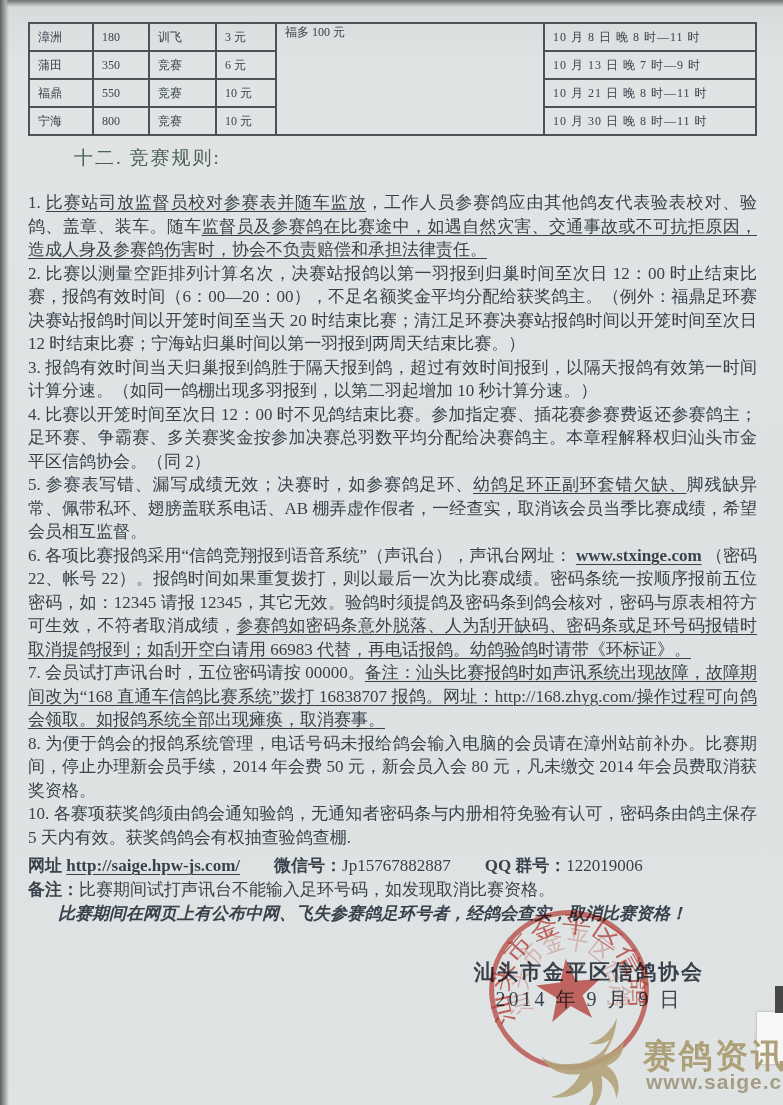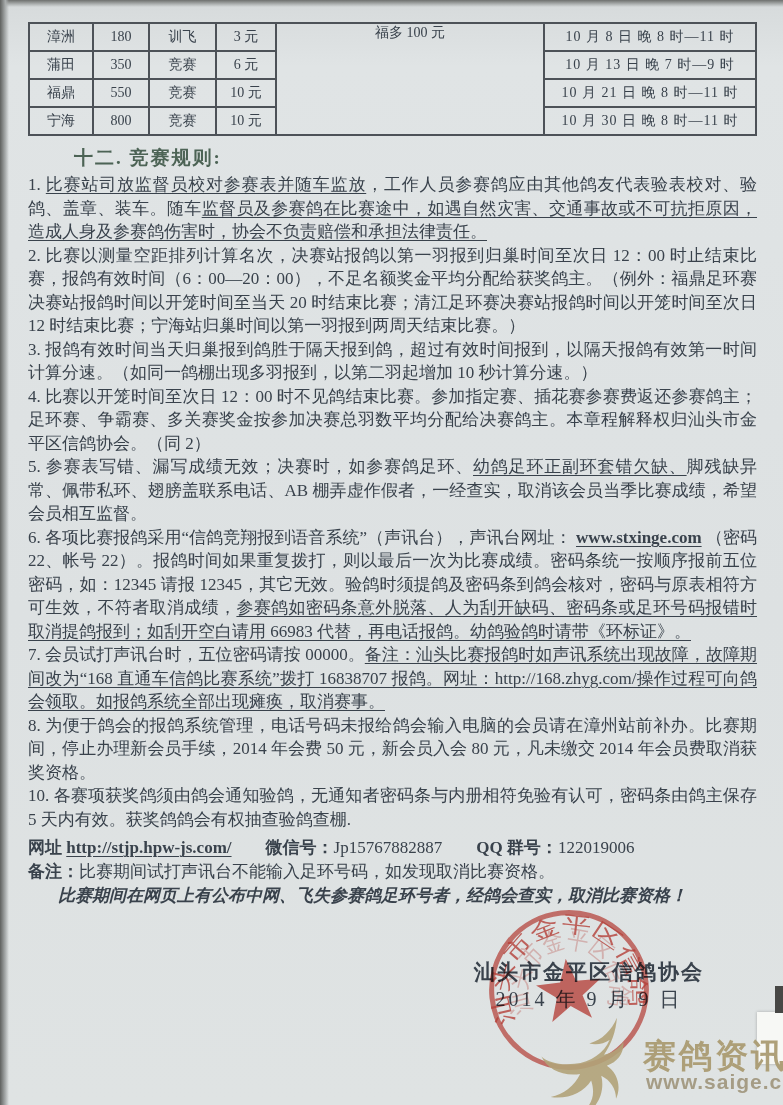--- a/index.html
+++ b/index.html
@@ -11,25 +11,25 @@
   }
   .edge-top{position:absolute;left:0;top:0;width:100%;height:7px;
     background:linear-gradient(#6e706e,#b4b8b8 65%,rgba(180,184,184,0));}
   .edge-left{position:absolute;left:0;top:0;width:9px;height:100%;
     background:linear-gradient(90deg,#5f615f,#a9adad 60%,rgba(169,173,173,0));}
   .notch-right{position:absolute;right:0;top:986px;width:8px;height:27px;background:#474745;}
   .white-box{position:absolute;left:757px;top:1012px;width:26px;height:52px;background:#f7f8f5;
     box-shadow:0 0 3px rgba(0,0,0,.25);}
   .content{position:absolute;left:28px;top:22px;width:729px;}
   table.sched{border-collapse:collapse;width:100%;table-layout:fixed;}
-  table.sched td{border:2px solid #4d5258;height:26px;text-align:center;
-    font-size:14px;padding:0 8px;white-space:nowrap;overflow:hidden;}
+  table.sched td{border:2px solid #4d5258;height:26px;
+    font-size:12px;padding:0 8px;white-space:nowrap;overflow:hidden;}
   td.note-cell{vertical-align:top;padding-top:3px;}
   td.time-cell{letter-spacing:1px;border-radius:8px;}
-  .section-title{margin:9px 0 2px 46px;font-weight:bold;font-size:19px;color:#4c6355;letter-spacing:2px;}
+  .section-title{margin:9px 0 20px 46px;font-weight:normal;font-size:19px;color:#4c6355;letter-spacing:2px;}
   .rule,.contact p{margin:0;font-size:17px;line-height:23.5px;text-align:justify;}
   .contact p{line-height:24px;}
   .u{text-decoration:underline;text-underline-offset:3px;text-decoration-thickness:1px;}
   .b{font-weight:bold;margin-top:8px;}
   .fr{float:right;}
   .indent-1{padding-left:10px;}
   .indent-2{padding-left:30px;font-style:italic;}
   .contact{margin-top:5px;}
   .signature{position:absolute;left:424px;top:958px;width:330px;text-align:center;z-index:2;}
   .sig-org{font-size:21px;letter-spacing:2px;font-weight:600;}
@@ -102,21 +102,21 @@
       <p class="rule"><span>3. 报鸽有效时间当天归巢报到鸽胜于隔天报到鸽，超过有效时间报到，以隔天报鸽有效第一时间计算分速。（如同一鸽棚出现多羽报到，以第二羽起增加 10 秒计算分速。）</span></p>
       <p class="rule"><span>4. 比赛以开笼时间至次日 12：00 时不见鸽结束比赛。参加指定赛、插花赛参赛费返还参赛鸽主；足环赛、争霸赛、多关赛奖金按参加决赛总羽数平均分配给决赛鸽主。本章程解释权归汕头市金平区信鸽协会。（同 2）</span></p>
       <p class="rule"><span>5. 参赛表写错、漏写成绩无效；决赛时，如参赛鸽足环、</span><span class="u">幼鸽足环正副环套错欠缺、</span><span>脚残缺异常、佩带私环、翅膀盖联系电话、AB 棚弄虚作假者，一经查实，取消该会员当季比赛成绩，希望会员相互监督。</span></p>
       <p class="rule"><span>6. 各项比赛报鸽采用“信鸽竞翔报到语音系统”（声讯台），声讯台网址： </span><span class="u b">www.stxinge.com</span><span> （密码 22、帐号 22）。报鸽时间如果重复拨打，则以最后一次为比赛成绩。密码条统一按顺序报前五位密码，如：12345 请报 12345，其它无效。验鸽时须提鸽及密码条到鸽会核对，密码与原表相符方可生效，不符者取消成绩，</span><span class="u">参赛鸽如密码条意外脱落、人为刮开缺码、密码条或足环号码报错时取消提鸽报到；如刮开空白请用 66983 代替，再电话报鸽。幼鸽验鸽时请带《环标证》。</span></p>
       <p class="rule"><span>7. 会员试打声讯台时，五位密码请按 00000。</span><span class="u">备注：汕头比赛报鸽时如声讯系统出现故障，故障期间改为“168 直通车信鸽比赛系统”拨打 16838707 报鸽。网址：http://168.zhyg.com/操作过程可向鸽会领取。如报鸽系统全部出现瘫痪，取消赛事。</span></p>
       <p class="rule"><span>8. 为便于鸽会的报鸽系统管理，电话号码未报给鸽会输入电脑的会员请在漳州站前补办。比赛期间，停止办理新会员手续，2014 年会费 50 元，新会员入会 80 元，凡未缴交 2014 年会员费取消获奖资格。</span></p>
       <p class="rule"><span>10. 各赛项获奖鸽须由鸽会通知验鸽，无通知者密码条与内册相符免验有认可，密码条由鸽主保存 5 天内有效。获奖鸽鸽会有权抽查验鸽查棚.</span></p>
     </div>
 
     <div class="contact">
-      <p><span class="b">网址 </span><span class="u b">http://stjp.hpw-js.com/</span><span>　　</span><span class="b">微信号：</span><span>Jp15767882887</span><span>　　</span><span class="b">QQ 群号：</span><span>122019006</span></p>
+      <p><span class="b">网址 </span><span class="u b">http://saige.hpw-js.com/</span><span>　　</span><span class="b">微信号：</span><span>Jp15767882887</span><span>　　</span><span class="b">QQ 群号：</span><span>122019006</span></p>
       <p><span class="b">备注：</span><span>比赛期间试打声讯台不能输入足环号码，如发现取消比赛资格。</span></p>
       <p class="indent-2"><span class="b">比赛期间在网页上有公布中网、飞失参赛鸽足环号者，经鸽会查实，取消比赛资格！</span></p>
     </div>
   </div>
 
   <div class="signature">
     <div class="sig-org">汕头市金平区信鸽协会</div>
     <div class="sig-date">2014 年 9 月 9 日</div>
   </div>
 

